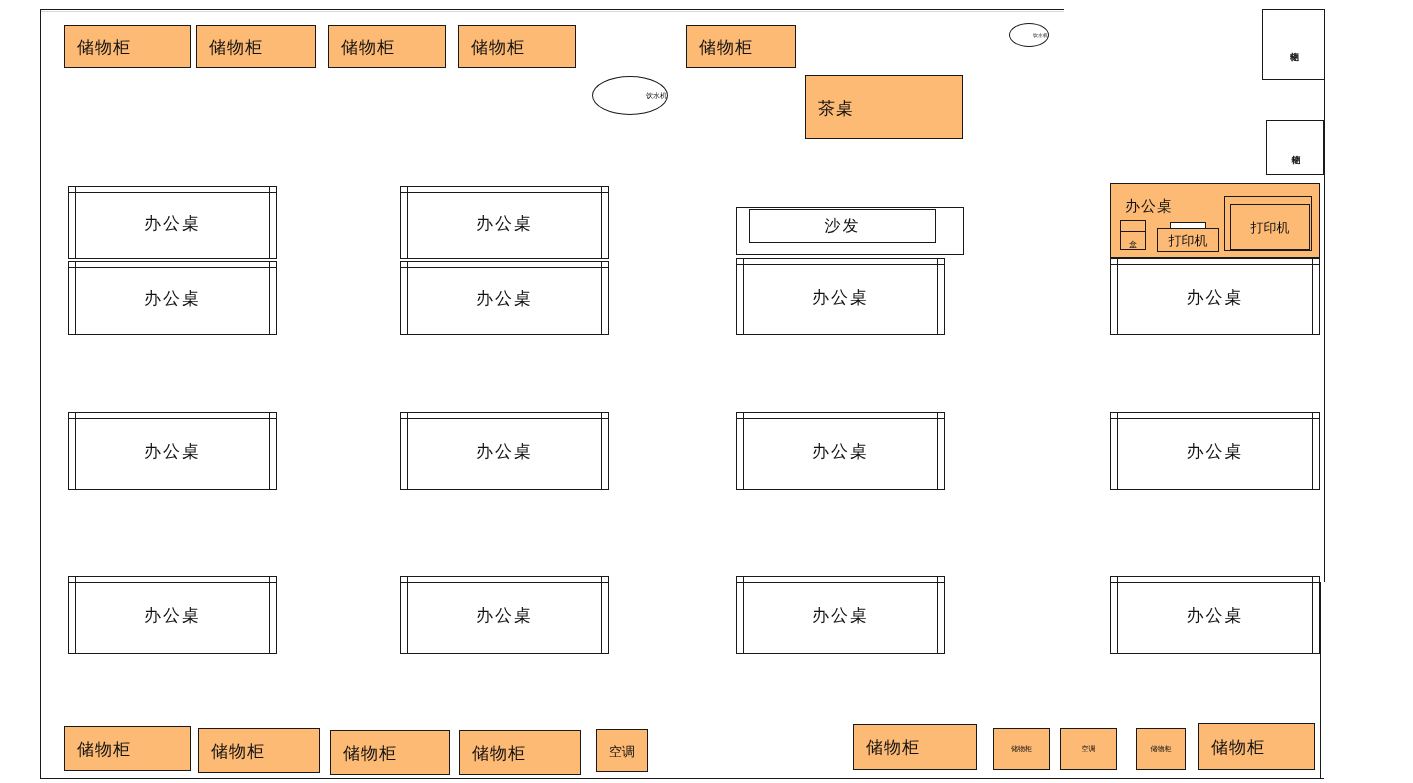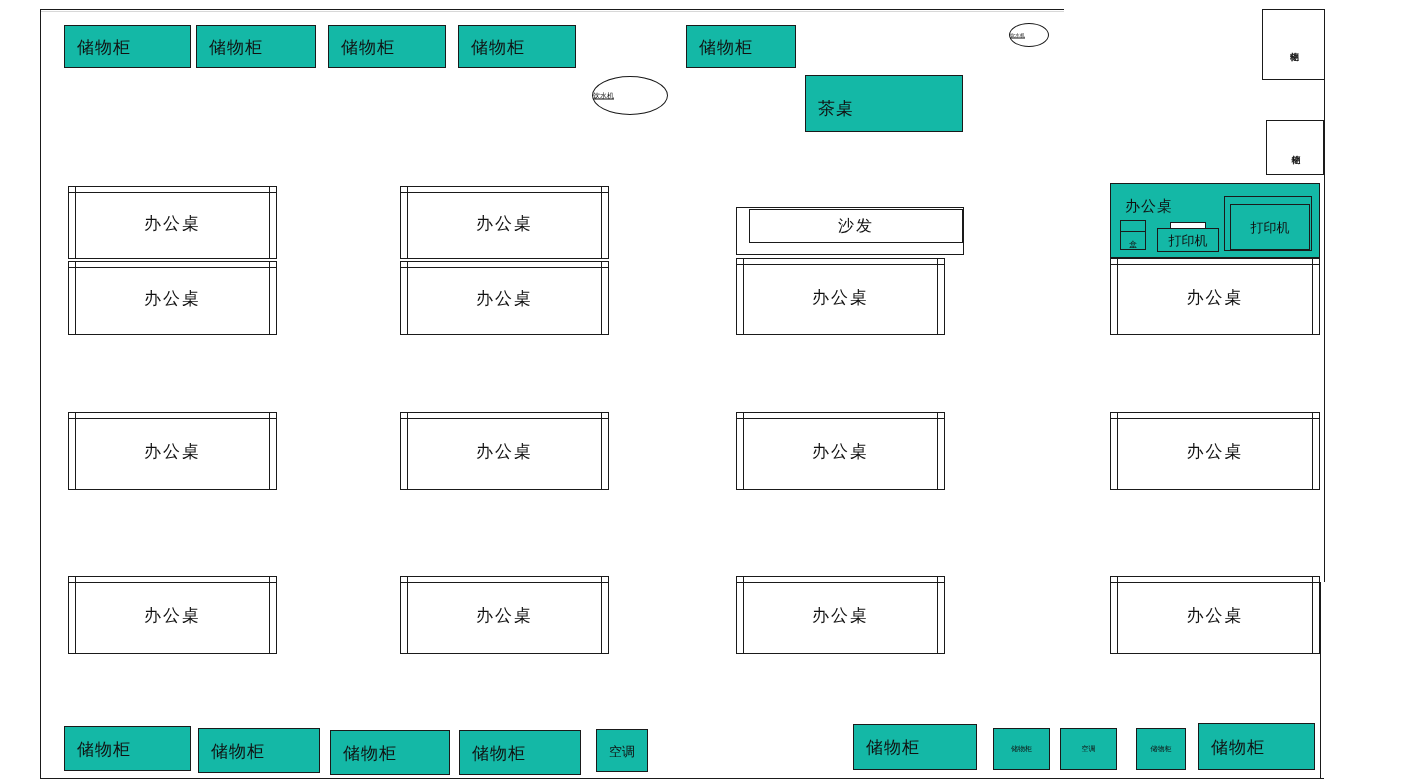--- a/index.html
+++ b/index.html
@@ -22,21 +22,21 @@
   .wall {
     position: absolute;
     background: #1a1a1a;
   }
   .wall-h { height: 1px; }
   .wall-v { width: 1px; }
 
   .box {
     position: absolute;
     border: 1px solid #1a1a1a;
-    background: #14b8a6;
+    background: #fdba74;
     box-sizing: border-box;
   }
   .box .lbl {
     position: absolute;
     left: 12px;
     top: 50%;
     transform: translateY(-50%);
     color: #111111;
     white-space: nowrap;
     font-size: 17px;
@@ -99,25 +99,24 @@
     border: 1px solid #1a1a1a;
     border-radius: 50%;
     background: #ffffff;
     box-sizing: border-box;
   }
   .ellipse .lbl {
     position: absolute;
     left: 0; right: 0;
     top: 50%;
     transform: translateY(-50%);
-    text-align: left;
+    text-align: right;
     font-size: 7px;
     color: #111111;
     line-height: 1;
-    text-decoration: underline;
   }
 
   
   .vbox {
     position: absolute;
     border: 1px solid #1a1a1a;
     background: #ffffff;
     box-sizing: border-box;
   }
   .vwrap {
@@ -174,21 +173,21 @@
   <div class="box t-lg" style="left:328px; top:25px; width:118px; height:43px;">
     <span class="lbl">储物柜</span>
   </div>
   <div class="box t-lg" style="left:458px; top:25px; width:118px; height:43px;">
     <span class="lbl">储物柜</span>
   </div>
   <div class="box t-lg" style="left:686px; top:25px; width:110px; height:43px;">
     <span class="lbl">储物柜</span>
   </div>
 
-  <div class="box t-lg" style="left:805px; top:75px; width:158px; height:57px;">
+  <div class="box t-lg" style="left:805px; top:75px; width:158px; height:64px;">
     <span class="lbl" style="top:24px; transform:none;">茶桌</span>
   </div>
 
   <div class="ellipse" style="left:592px; top:76px; width:76px; height:39px;">
     <span class="lbl">饮水机</span>
   </div>
   <div class="ellipse" style="left:1009px; top:23px; width:40px; height:24px;">
     <span class="lbl" style="font-size:5px;">饮水机</span>
   </div>
 
@@ -215,21 +214,21 @@
   <div class="desk" style="left:400px; top:186px; width:209px; height:73px;">
     <div class="rail-top"></div>
     <span class="lbl">办公桌</span>
   </div>
   <div class="desk" style="left:400px; top:261px; width:209px; height:74px;">
     <div class="rail-top"></div>
     <span class="lbl">办公桌</span>
   </div>
 
   <div class="sofa-outer" style="left:736px; top:207px; width:228px; height:48px;"></div>
-  <div class="sofa-inner" style="left:749px; top:209px; width:214px; height:34px;">
+  <div class="sofa-inner" style="left:749px; top:209px; width:187px; height:34px;">
     <span class="lbl">沙发</span>
   </div>
 
   <div class="desk" style="left:736px; top:258px; width:209px; height:77px;">
     <div class="rail-top"></div>
     <span class="lbl">办公桌</span>
   </div>
 
   <div class="box" style="left:1110px; top:183px; width:210px; height:75px;">
     <span class="lbl" style="top:15px; left:14px; transform:none; font-size:15px;">办公桌</span>

